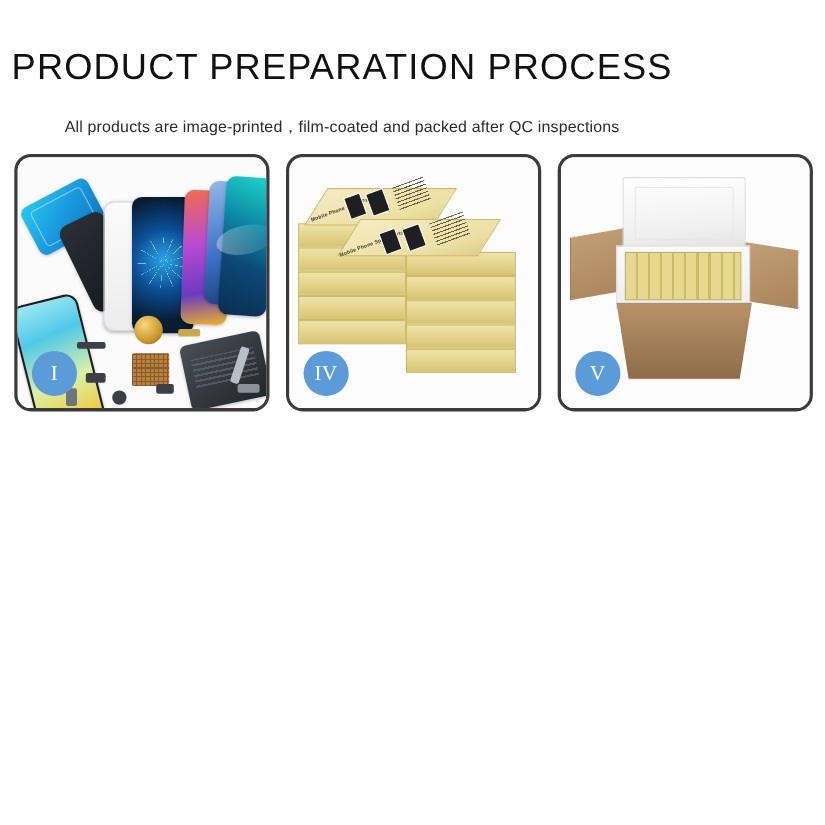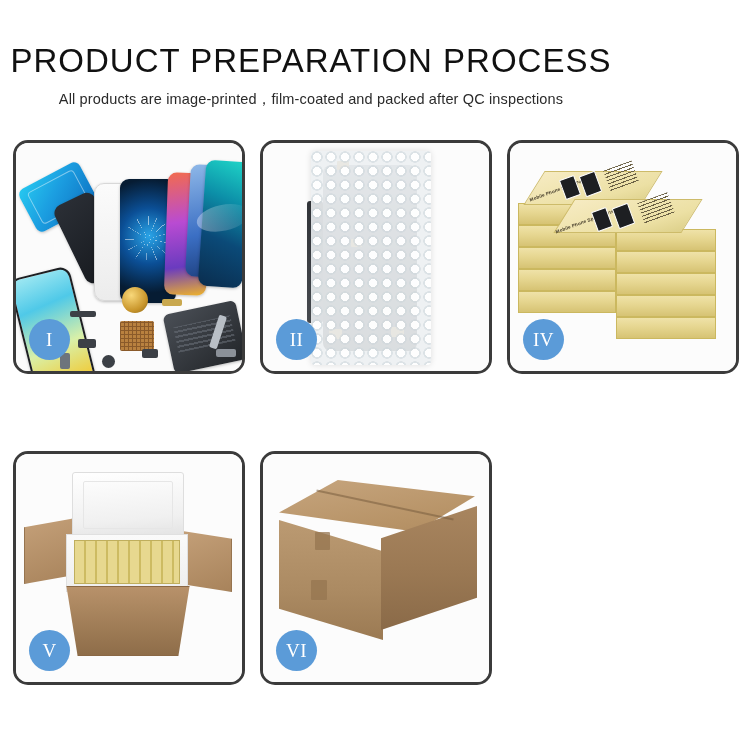--- a/index.html
+++ b/index.html
@@ -29,21 +29,21 @@
   .main-title {
     margin-top: 42px;
     font-size: 33px;
     letter-spacing: 1.0px;
     font-weight: 400;
     color: #111111;
     font-family: "Liberation Sans", sans-serif;
     white-space: nowrap;
   }
   .subtitle {
-    margin-top: 10px;
+    margin-top: 26px;
     font-size: 14.5px;
     font-weight: 400;
     color: #2a2a2a;
     letter-spacing: 0.15px;
     white-space: nowrap;
   }
 
   
   .grid {
     position: absolute;
@@ -408,32 +408,20 @@
         <div class="chip" style="left:62px;top:196px;width:18px;height:9px;"></div>
         <div class="chip" style="left:86px;top:212px;width:13px;height:13px;border-radius:50%;"></div>
         <div class="chip" style="left:44px;top:210px;width:10px;height:16px;background:#6d747c;"></div>
         <div class="chip" style="left:126px;top:206px;width:16px;height:9px;"></div>
         <div class="chip" style="left:200px;top:206px;width:20px;height:8px;background:#8b9199;"></div>
         <div class="chip" style="left:198px;top:172px;width:8px;height:34px;background:#b9bfc6;transform:rotate(18deg);"></div>
       </div>
       <div class="badge">I</div>
     </div>
 
-    <div class="panel">
-      <div class="panel-stage">
-        <div class="bp-inner" style="left:60px;top:22px;"></div>
-        <div class="bp-flex"></div>
-        <div class="bp-tape" style="left:74px;top:18px;width:12px;height:9px;"></div>
-        <div class="bp-tape" style="left:88px;top:96px;width:11px;height:8px;"></div>
-        <div class="bp-tape" style="left:66px;top:186px;width:13px;height:10px;"></div>
-        <div class="bp-tape" style="left:128px;top:184px;width:13px;height:10px;"></div>
-        <div class="bubble-pack"></div>
-      </div>
-      <div class="badge">II</div>
-    </div>
 
 
     <div class="panel">
       <div class="panel-stage">
 
         <div class="stack-box" style="left:8px;top:60px;width:98px;height:22px;"></div>
         <div class="stack-box" style="left:8px;top:82px;width:98px;height:22px;"></div>
         <div class="stack-box" style="left:8px;top:104px;width:98px;height:22px;"></div>
         <div class="stack-box" style="left:8px;top:126px;width:98px;height:22px;"></div>
         <div class="stack-box" style="left:8px;top:148px;width:98px;height:22px;"></div>
@@ -464,26 +452,15 @@
         <div class="v-flap" style="left:8px;top:64px;width:52px;height:66px;clip-path:polygon(0% 14%,100% 0%,100% 86%,0% 100%);"></div>
         <div class="v-flap" style="left:160px;top:76px;width:56px;height:62px;clip-path:polygon(0% 0%,100% 14%,100% 100%,0% 86%);"></div>
         <div class="v-foam-lid"></div>
         <div class="v-foam-body"></div>
         <div class="v-contents"></div>
         <div class="v-carton"></div>
       </div>
       <div class="badge">V</div>
     </div>
 
-    <div class="panel">
-      <div class="panel-stage">
-        <div class="v6-top"></div>
-        <div class="v6-left"></div>
-        <div class="v6-right"></div>
-        <div class="v6-seam" style="left:52px;top:50px;width:140px;height:2px;transform:rotate(12deg);"></div>
-        <div class="v6-tape" style="left:48px;top:126px;width:16px;height:20px;"></div>
-        <div class="v6-tape" style="left:52px;top:78px;width:15px;height:18px;"></div>
-      </div>
-      <div class="badge">VI</div>
-    </div>
 
   </div>
 </div>
 
 </body></html>

